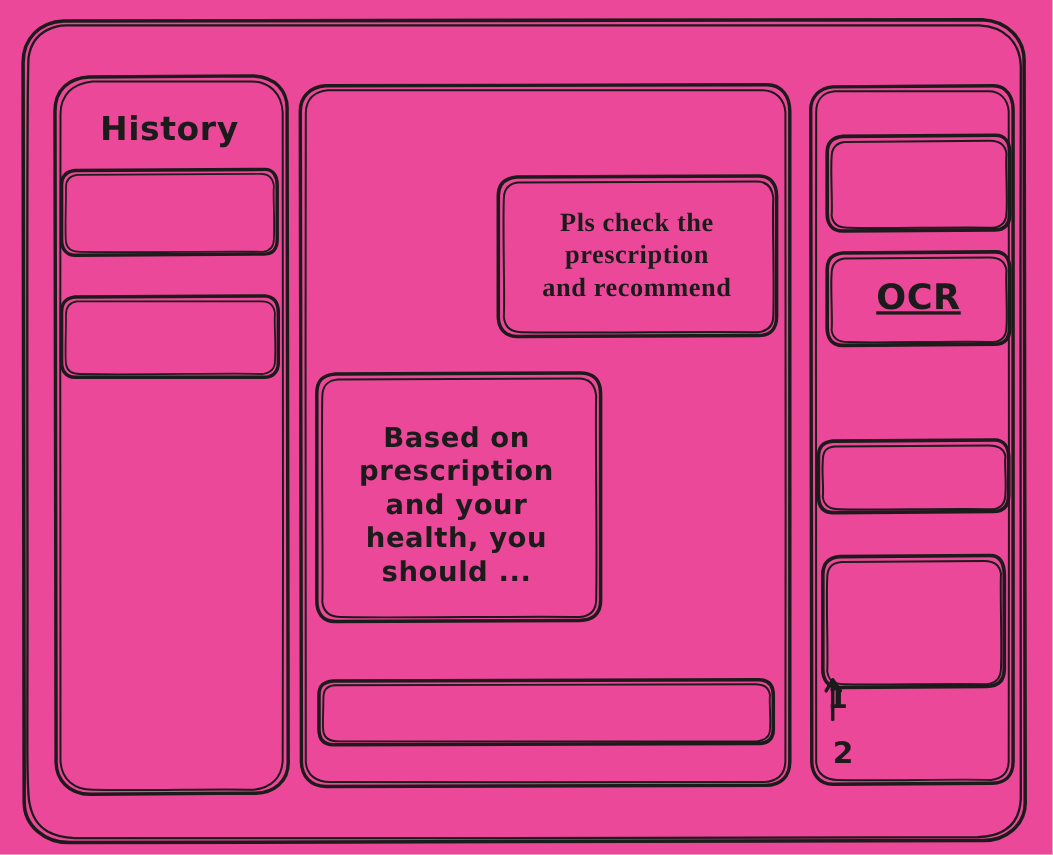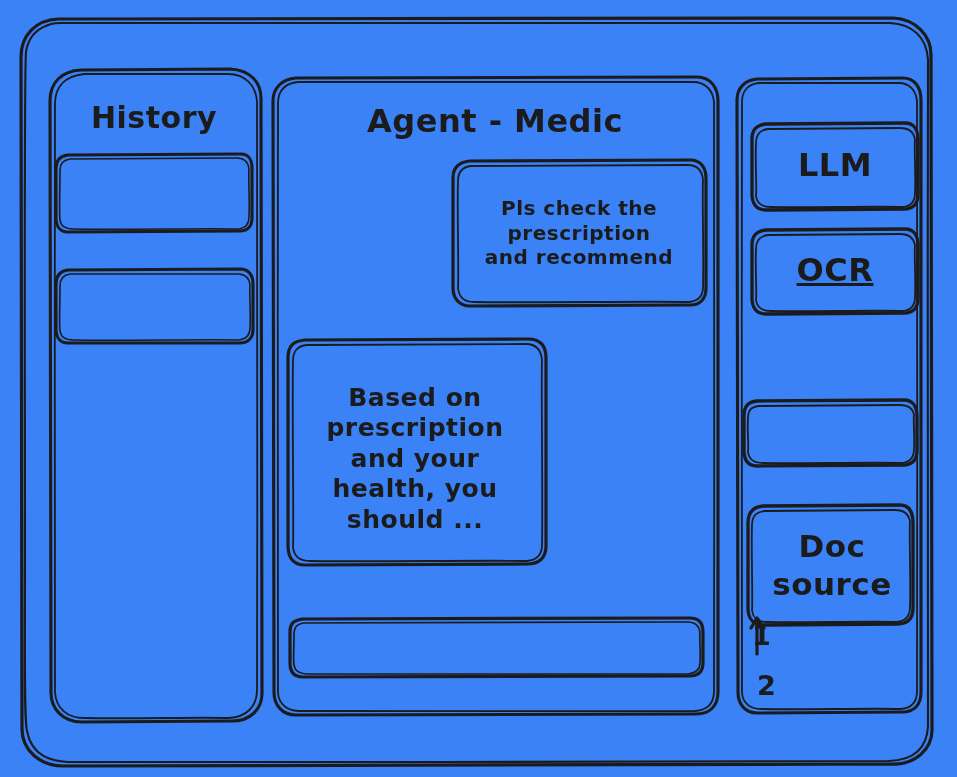--- a/index.html
+++ b/index.html
@@ -4,21 +4,21 @@
 <style>
   html, body {
     margin: 0;
     padding: 0;
     background: #ffffff;
   }
   #app {
     position: relative;
     width: 957px;
     height: 777px;
-    background: #3b82f6;
+    background: #ec4899;
     overflow: hidden;
     font-family: "DejaVu Sans", sans-serif;
   }
   
   #sketch {
     position: absolute;
     left: 0;
     top: 0;
     width: 957px;
     height: 777px;
@@ -39,22 +39,22 @@
     white-space: pre-line;
     user-select: none;
   }
   
   #history-title  { left: 58px;  top: 96px;  width: 192px; height: 44px;  font-size: 30px; }
   #history-item-1 { left: 58px;  top: 152px; width: 192px; height: 78px;  font-size: 19px; }
   #history-item-2 { left: 58px;  top: 268px; width: 192px; height: 72px;  font-size: 19px; }
 
   #agent-title    { left: 290px; top: 98px;  width: 410px; height: 48px;  font-size: 32px; }
 
-  #user-bubble-txt{ left: 455px; top: 163px; width: 248px; height: 140px; font-size: 20px;
-                    align-items: center; }
+  #user-bubble-txt{ left: 455px; top: 163px; width: 248px; height: 140px; font-size: 24px;
+                    align-items: center; font-family: Liberation Serif, serif; }
   #asst-bubble-txt{ left: 300px; top: 345px; width: 230px; height: 228px; font-size: 25px;
                     align-items: center; }
   #chat-input-txt { left: 300px; top: 620px; width: 400px; height: 54px;  font-size: 19px;
                     justify-content: flex-start; padding-left: 14px; box-sizing: border-box;
                     font-weight: 400; color: #8a8a8a; }
 
   #btn-llm        { left: 752px; top: 124px; width: 166px; height: 84px;  font-size: 32px; }
   #btn-ocr        { left: 752px; top: 230px; width: 166px; height: 82px;  font-size: 32px; text-decoration: underline; }
   #btn-params     { left: 746px; top: 402px; width: 168px; height: 62px;  font-size: 29px; }
   #doc-source-ttl { left: 752px; top: 510px; width: 160px; height: 112px; font-size: 31px; }
@@ -155,39 +155,35 @@
 
     </g>
   </svg>
 
   <div class="lbl" id="history-title">History</div>
 
   <div class="lbl" id="history-item-1"></div>
 
   <div class="lbl" id="history-item-2"></div>
 
-  <div class="lbl" id="agent-title">Agent - Medic</div>
 
   <div class="lbl" id="user-bubble-txt">Pls check the
 prescription
 and recommend</div>
 
   <div class="lbl" id="asst-bubble-txt">Based on
 prescription
 and your
 health, you
 should ...</div>
 
   <div class="lbl" id="chat-input-txt" title=""></div>
 
-  <div class="lbl" id="btn-llm">LLM</div>
 
   <div class="lbl" id="btn-ocr">OCR</div>
 
 
-  <div class="lbl" id="doc-source-ttl">Doc
-source</div>
 
   <div class="lbl" id="doc-item-1">1</div>
 
   <div class="lbl" id="doc-item-2">2</div>
 
 </div>
 
 </body></html>

